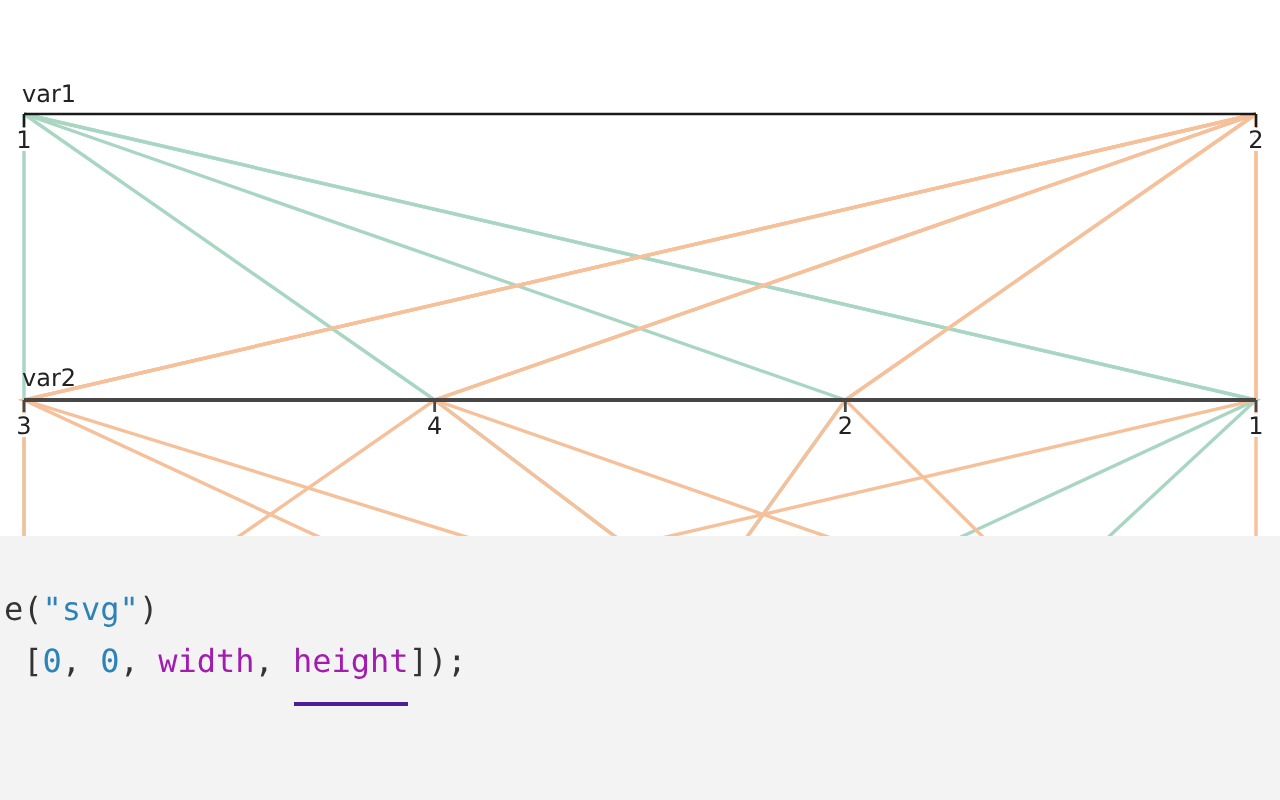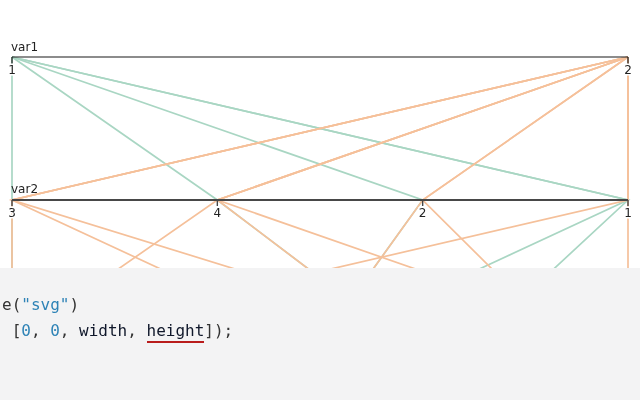--- a/index.html
+++ b/index.html
@@ -6,22 +6,22 @@
   #stage{position:relative;width:640px;height:400px;overflow:hidden;
          font-family:"DejaVu Sans", "Liberation Sans", sans-serif;background:#fff;}
   #chart-wrap{position:absolute;left:0;top:0;width:640px;height:268px;background:#fff;}
   #chart-wrap svg{display:block;}
   #code-panel{position:absolute;left:0;top:268px;width:640px;height:132px;
               background:#f3f3f4;box-sizing:border-box;padding:24px 0 0 2px;}
   .code-line{font-family:"DejaVu Sans Mono","Liberation Mono",monospace;
              font-size:16px;line-height:26px;white-space:pre;color:#333;}
   .tok-plain{color:#333333;}
   .tok-literal{color:#2e83b6;}
-  .tok-ident{color:#0f172a;}
-  .tok-underlined{border-bottom:2px solid #b91c1c;padding-bottom:1px;}
+  .tok-ident{color:#a21caf;}
+  .tok-underlined{border-bottom:2px solid #4c1d95;padding-bottom:11px;}
   text.axis-title{font-size:12px;fill:#222;}
   text.tick-label{font-size:12px;fill:#222;paint-order:stroke;stroke:#ffffff;stroke-width:3px;}
 </style>
 </head>
 <body>
 
 <div id="stage">
   <div id="chart-wrap">
     <svg id="chart-svg" width="640" height="268" viewBox="0 0 640 268">
         <polyline points="12,57 12,200 12,343" fill="none" stroke="#a9d6c3" stroke-width="1.7"></polyline>

